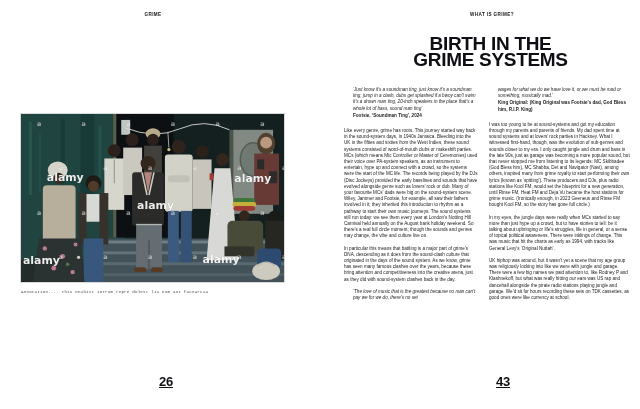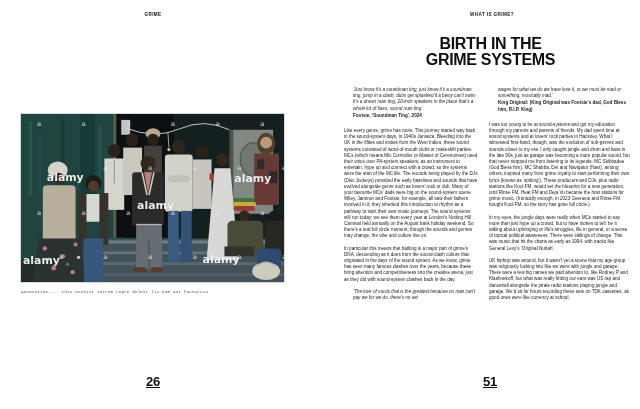--- a/index.html
+++ b/index.html
@@ -10,21 +10,21 @@
     -webkit-text-size-adjust:none;
   }
   .running-head {
     position:absolute; top:12px; font-size:4.6px; font-weight:bold;
     letter-spacing:0.4px; color:#141414; text-align:center;
   }
   .head-left  { left:103px; width:100px; }
   .head-right { left:432px; width:120px; }
   .title {
     position:absolute; top:36px; left:393px; width:195px; text-align:center;
-    font-size:16px; line-height:16px; font-weight:bold; letter-spacing:-0.3px;
+    font-size:19px; line-height:16px; font-weight:bold; letter-spacing:-0.3px;
     color:#0e0e14;
   }
   .photo-frame {
     position:absolute; left:20px; top:113px; width:265px; height:170px;
     border:1px solid #d9d9d9; background:#182a2a;
   }
   .photo-frame svg { display:block; width:100%; height:100%; }
   .photo-caption {
     position:absolute; left:21px; top:290px; width:260px;
     font-family:"Liberation Mono", monospace; font-size:4.2px;
@@ -33,21 +33,21 @@
   .col {
     position:absolute; top:87px; font-size:4.6px; line-height:6.2px; color:#1b1b1b;
   }
   .col-1 { left:344px; width:134px; }
   .col-2 { left:489px; width:141px; }
   .quote-block { padding-left:9px; margin-bottom:9px; }
   .quote-text { font-style:italic; }
   .quote-attr { font-weight:bold; margin-top:1px; }
   .body-para { margin-bottom:6px; text-align:left; }
   .folio {
-    position:absolute; top:374px; width:40px; text-align:center;
+    position:absolute; top:374px; width:40px; text-align:right;
     font-size:13px; font-weight:bold; letter-spacing:-0.2px; color:#101014;text-decoration:underline;
   }
   .folio-left  { left:133px; }
   .folio-right { left:470px; }
   
   .wm-big {
     font-family:"DejaVu Sans", sans-serif; font-weight:bold; font-size:11px;
     fill:#ffffff; opacity:0.92;
     filter:drop-shadow(0.7px 0.9px 0.5px rgba(0,0,0,0.6));
   }
@@ -226,15 +226,15 @@
     <div class="quote-block">
       <div class="quote-text">wages for what we do we have love it, or we must be mad or something, musically mad.’</div>
       <div class="quote-attr">King Original: (King Original was Footsie’s dad, God Bless him, R.I.P. King)</div>
     </div>
     <div class="body-para">I was too young to be at sound-systems and got my education through my parents and parents of friends. My dad spent time at sound systems and at lovers’ rock parties in Hackney. What I witnessed first-hand, though, was the evolution of sub-genres and sounds closer to my era. I only caught jungle and drum and bass in the late 90s, just as garage was becoming a more popular sound, but that never stopped me from listening to its legends: MC Skibbadee (God Bless him), MC Shabba, Det and Navigator (Navi), among others, inspired many from grime royalty to start performing their own lyrics (known as ‘spitting’). These producers and DJs, plus radio stations like Kool FM, would set the blueprint for a new generation, until Rinse FM, Heat FM and Deja Vu became the host stations for grime music. (Ironically enough, in 2023 Geeneus and Rinse FM bought Kool FM, so the story has gone full circle.)</div>
     <div class="body-para">In my eyes, the jungle days were really when MCs started to say more than just hype up a crowd, but to have stories to tell: be it talking about upbringing or life’s struggles, life in general, or a sense of topical political awareness. There were inklings of change. This was music that hit the charts as early as 1994, with tracks like General Levy’s ‘Original Nuttah’.</div>
     <div class="body-para">UK hiphop was around, but it wasn’t yet a scene that my age group was religiously locking into like we were with jungle and garage. There were a few big names we paid attention to, like Rodney P and Klashnekoff, but what was really hitting our ears was US rap and dancehall alongside the pirate radio stations playing jungle and garage. We’d sit for hours recording these sets on TDK cassettes, as good ones were like currency at school.</div>
   </div>
 
   <div class="folio folio-left">26</div>
-  <div class="folio folio-right">51</div>
+  <div class="folio folio-right">43</div>
 
 </div>
 
 </body></html>

